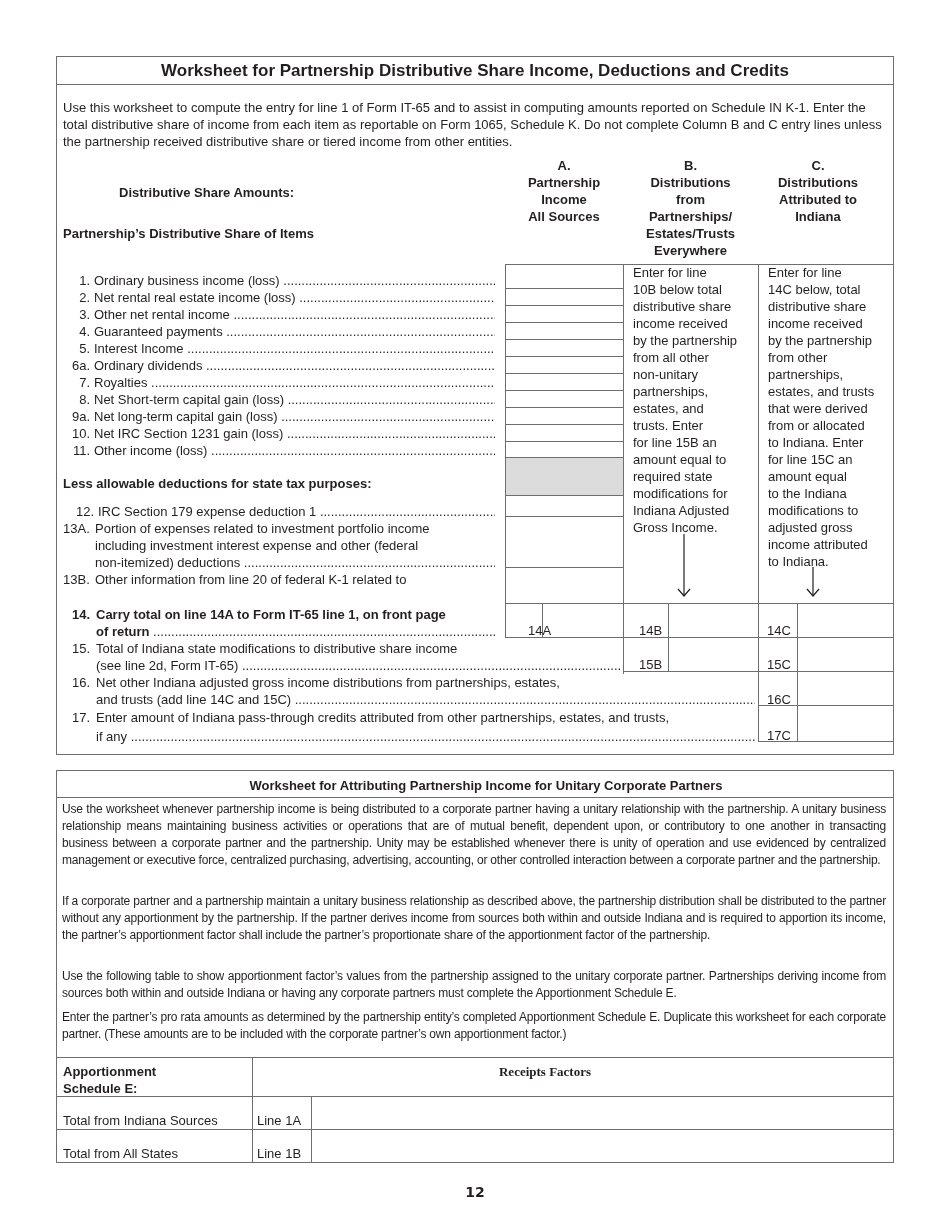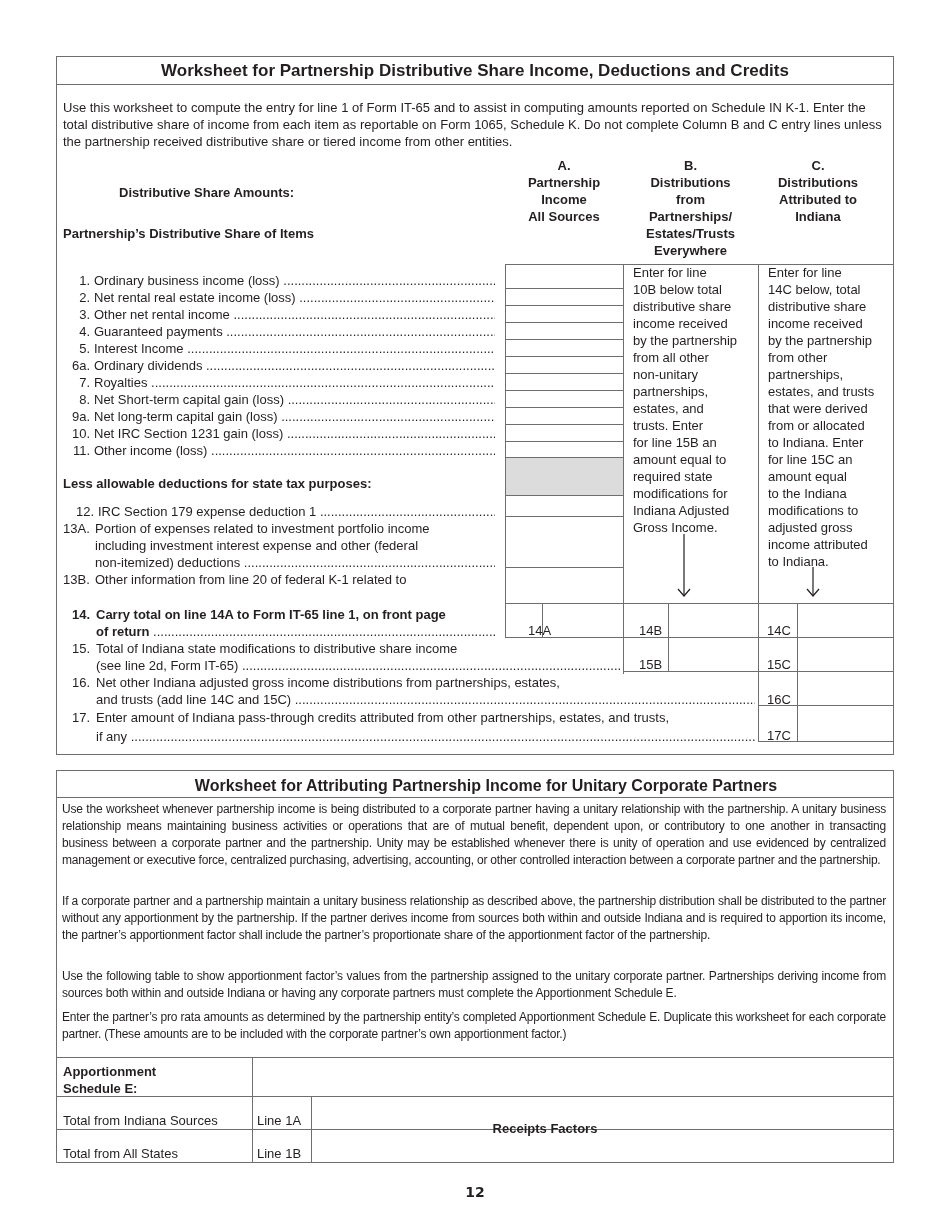--- a/index.html
+++ b/index.html
@@ -182,39 +182,39 @@
 <div class="abs" style="left:798px; top:672px; width:95px; height:33px;"></div>
 
 <div class="abs t13" style="left:63px; top:709px; width:692px;">
   <span style="display:inline-block; width:27px; text-align:right; padding-right:6px;">17.</span><span>Enter amount of Indiana pass-through credits attributed from other partnerships, estates, and trusts,</span>
   <div class="dots" style="padding-left:33px; white-space:nowrap; overflow:hidden; margin-top:2px;">if any</div>
 </div>
 <div class="lineref" style="left:767px; top:728px;">17C</div>
 <div class="abs" style="left:798px; top:706px; width:95px; height:35px;"></div>
 
 <div class="box" style="left:56px; top:770px; width:838px; height:393px;"></div>
-<div class="abs b center" style="left:56px; top:777px; width:860px; font-size:16px; line-height:17px;text-align:center;">Worksheet for Attributing Partnership Income for Unitary Corporate Partners</div>
+<div class="abs b center" style="left:56px; top:777px; width:860px; font-size:13px; line-height:17px;text-align:center;">Worksheet for Attributing Partnership Income for Unitary Corporate Partners</div>
 <div class="hline" style="left:56px; top:797px; width:838px;"></div>
 
 <div class="abs para" style="left:62px; top:801px; width:824px;">Use the worksheet whenever partnership income is being distributed to a corporate partner having a unitary relationship with the partnership. A unitary business relationship means maintaining business activities or operations that are of mutual benefit, dependent upon, or contributory to one another in transacting business between a corporate partner and the partnership. Unity may be established whenever there is unity of operation and use evidenced by centralized management or executive force, centralized purchasing, advertising, accounting, or other controlled interaction between a  corporate partner and the partnership.</div>
 <div class="abs para" style="left:62px; top:893px; width:824px;">If a corporate partner and a partnership maintain a unitary business relationship as described above, the partnership distribution shall be distributed to the partner without any apportionment by the partnership. If the partner derives income from sources both within and outside Indiana and is required to apportion its income, the partner’s apportionment factor shall include the partner’s proportionate share of the apportionment factor of the partnership.</div>
 <div class="abs para" style="left:62px; top:968px; width:824px;">Use the following table to show apportionment factor’s values from the partnership assigned to the unitary corporate partner. Partnerships deriving income from sources both within and outside Indiana or having any corporate partners must complete the Apportionment Schedule E.</div>
 <div class="abs para" style="left:62px; top:1009px; width:824px;">Enter the partner’s pro rata amounts as determined by the partnership entity’s completed Apportionment Schedule E. Duplicate this worksheet for each corporate partner. (These amounts are to be included with the corporate partner’s own apportionment factor.)</div>
 
 <div class="hline" style="left:56px; top:1057px; width:838px;"></div>
 <div class="hline" style="left:56px; top:1096px; width:838px;"></div>
 <div class="hline" style="left:56px; top:1129px; width:838px;"></div>
 <div class="vline" style="left:252px; top:1057px; height:106px;"></div>
 <div class="vline" style="left:311px; top:1096px; height:67px;"></div>
 
 <div class="abs b t13" style="left:63px; top:1063px;">
   <div>Apportionment</div>
   <div>Schedule E:</div>
 </div>
-<div class="abs b center t13" style="left:253px; top:1120px; width:584px;">Receipts Factors</div>
+<div class="abs b center t13" style="left:253px; top:1063px; width:584px;font-family:Liberation Serif, serif;">Receipts Factors</div>
 
 <div class="abs t13" style="left:63px; top:1112px;">Total from Indiana Sources</div>
 <div class="abs t13" style="left:257px; top:1112px;">Line 1A</div>
 <div class="abs" style="left:312px; top:1097px; width:581px; height:32px;"></div>
 
 <div class="abs t13" style="left:63px; top:1145px;">Total from All States</div>
 <div class="abs t13" style="left:257px; top:1145px;">Line 1B</div>
 <div class="abs" style="left:312px; top:1130px; width:581px; height:32px;"></div>
 
 <div class="abs b center" style="left:425px; top:1184px; width:100px; font-size:14px; font-family:'DejaVu Sans', sans-serif;">12</div>

